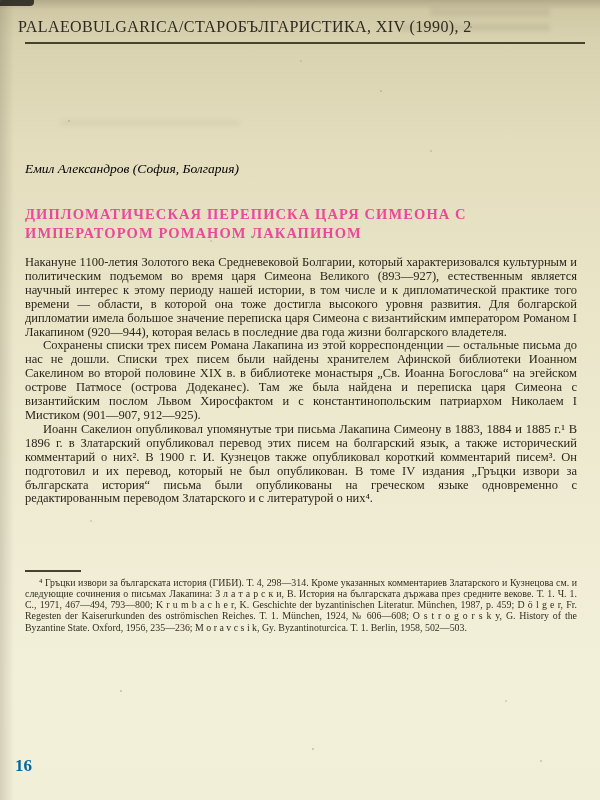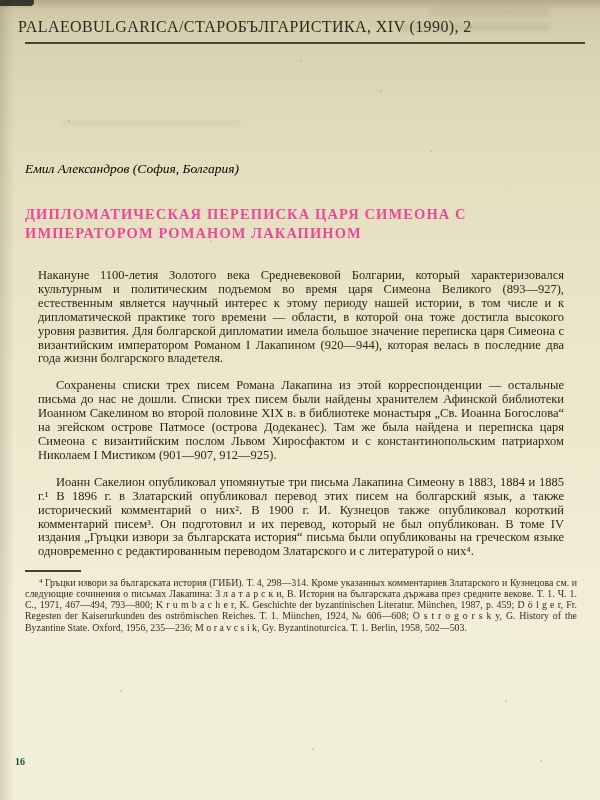--- a/index.html
+++ b/index.html
@@ -36,28 +36,28 @@
 
   .author-line{position:absolute;left:25px;top:161px;width:550px;
     font-size:13.5px;font-style:italic;color:#000000;}
 
   .article-title{position:absolute;left:25px;top:195px;width:560px;
     font-size:14.5px;font-weight:bold;letter-spacing:1.1px;line-height:19px;
     white-space:pre-line;color:#ec4899;}
 
   .body-text{position:absolute;left:25px;top:256px;width:552px;
     font-size:12.5px;line-height:13.9px;text-align:justify;color:#2b261c;}
-  .body-text p{margin:13px;}
+  .body-text p{margin:0;}
   .body-text p.indented{text-indent:18px;}
 
   .footnote-block{position:absolute;left:25px;top:570px;width:552px;color:#332e22;}
   .footnote-rule{width:56px;height:1.6px;background:#474130;border:none;margin:0 0 5px 0;}
   .footnote{font-size:9.9px;line-height:11.3px;text-align:justify;text-indent:14px;margin:0;}
 
-  .page-number{position:absolute;left:15px;top:756px;font-size:10px;font-weight:bold;color:#14532d;}
+  .page-number{position:absolute;left:15px;top:756px;font-size:17px;font-weight:bold;color:#0369a1;}
 </style>
 </head>
 <body>
 
 <div class="top-shade"></div>
 <div class="edge-shade"></div>
 <div class="corner-mark"></div>
 <div class="speckles"></div>
 <div class="bleed bleed1"></div>
 <div class="bleed bleed2"></div>

